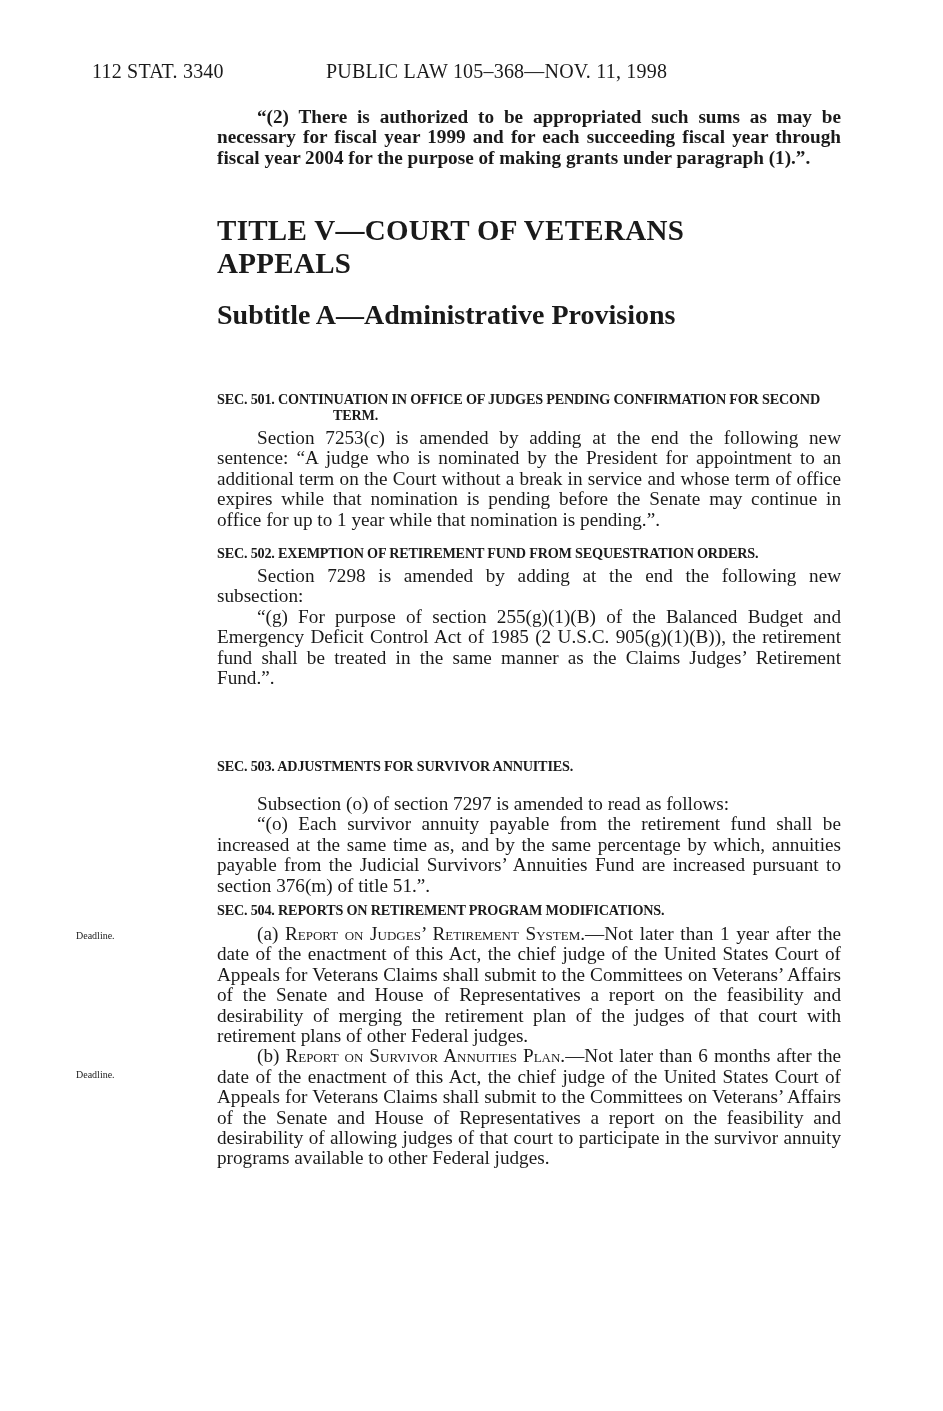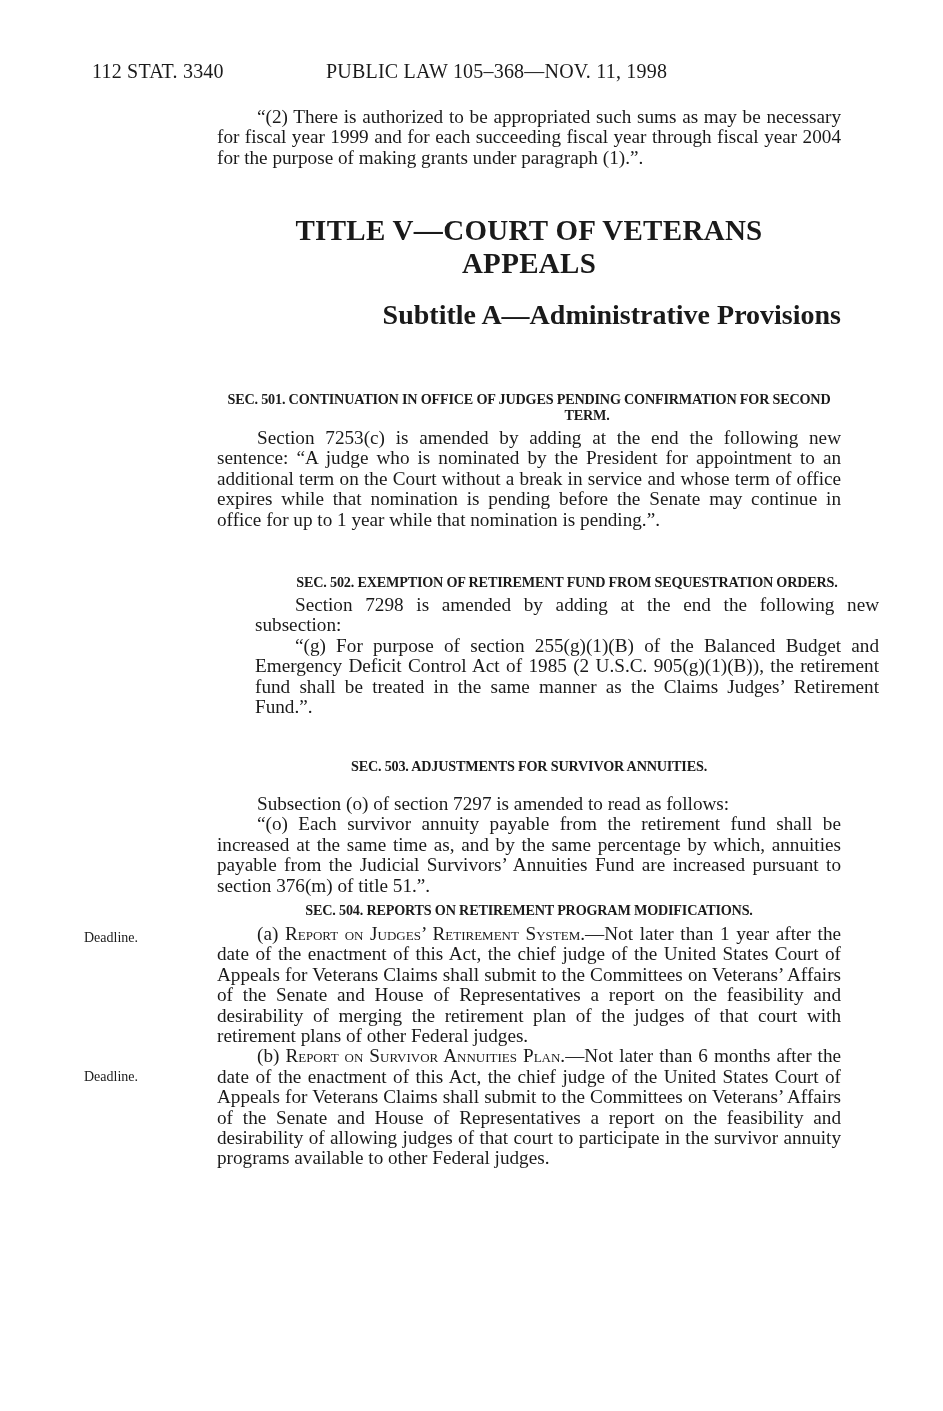--- a/index.html
+++ b/index.html
@@ -13,64 +13,64 @@
     font-size: 20px; letter-spacing: 0.2px;
   }
   .header .stat { position: absolute; left: 0; top: 0; margin-left: 16px; }
   .header .law { position: absolute; left: 250px; top: 0; text-align: right; }
   .body {
     position: absolute; left: 217px; width: 624px;
     font-size: 19.2px; line-height: 20.4px; text-align: justify;
   }
   .para { margin: 0; text-indent: 40px; }
   .title {
-    text-align: center; font-weight: bold; font-size: 29px; line-height: 33px;
+    font-weight: bold; font-size: 29px; line-height: 33px;
     margin: 0; letter-spacing: 0.3px;
   }
   .subtitle {
-    text-align: right; font-weight: bold; font-size: 28px; line-height: 33px;
+    text-align: left; font-weight: bold; font-size: 28px; line-height: 33px;
     margin: 0;
   }
   .sec-head {
     font-weight: bold; font-size: 14.2px; line-height: 16px; margin: 0;
-    text-align: center; padding-left: 116px; text-indent: -116px;
+    text-align: left; padding-left: 116px; text-indent: -116px;
     letter-spacing: -0.2px;
   }
   .sc { font-variant: small-caps; }
   .margin-note {
-    position: absolute; left: 84px; font-size: 14px;
+    position: absolute; left: 76px; font-size: 10px;
   }
 </style>
 </head>
 <body>
 
 <div class="header">
   <span class="stat">112 STAT. 3340</span>
   <span class="law">PUBLIC LAW 105–368—NOV. 11, 1998</span>
 </div>
 
-<div class="body" style="top:107px;">
+<div class="body" style="top:107px;font-weight:bold;">
   <p class="para">“(2) There is authorized to be appropriated such sums as may be necessary for fiscal year 1999 and for each succeeding fiscal year through fiscal year 2004 for the purpose of making grants under paragraph (1).”.</p>
 </div>
 
 <div class="body" style="top:214px;">
   <p class="title">TITLE V—COURT OF VETERANS</p>
   <p class="title">APPEALS</p>
 </div>
 
 <div class="body" style="top:298px;">
   <p class="subtitle">Subtitle A—Administrative Provisions</p>
 </div>
 
 <div class="body" style="top:391px;">
   <p class="sec-head">SEC. 501. CONTINUATION IN OFFICE OF JUDGES PENDING CONFIRMATION FOR SECOND TERM.</p>
   <p class="para" style="margin-top:5px;">Section 7253(c) is amended by adding at the end the following new sentence: “A judge who is nominated by the President for appointment to an additional term on the Court without a break in service and whose term of office expires while that nomination is pending before the Senate may continue in office for up to 1 year while that nomination is pending.”.</p>
 </div>
 
-<div class="body" style="top:574px;margin-left:38px;">
+<div class="body" style="top:545px;">
   <p class="sec-head">SEC. 502. EXEMPTION OF RETIREMENT FUND FROM SEQUESTRATION ORDERS.</p>
   <p class="para" style="margin-top:5px;">Section 7298 is amended by adding at the end the following new subsection:</p>
   <p class="para">“(g) For purpose of section 255(g)(1)(B) of the Balanced Budget and Emergency Deficit Control Act of 1985 (2 U.S.C. 905(g)(1)(B)), the retirement fund shall be treated in the same manner as the Claims Judges’ Retirement Fund.”.</p>
 </div>
 
 <div class="body" style="top:758px;">
   <p class="sec-head">SEC. 503. ADJUSTMENTS FOR SURVIVOR ANNUITIES.</p>
   <p class="para" style="margin-top:20px;">Subsection (o) of section 7297 is amended to read as follows:</p>
   <p class="para">“(o) Each survivor annuity payable from the retirement fund shall be increased at the same time as, and by the same percentage by which, annuities payable from the Judicial Survivors’ Annuities Fund are increased pursuant to section 376(m) of title 51.”.</p>
 </div>

